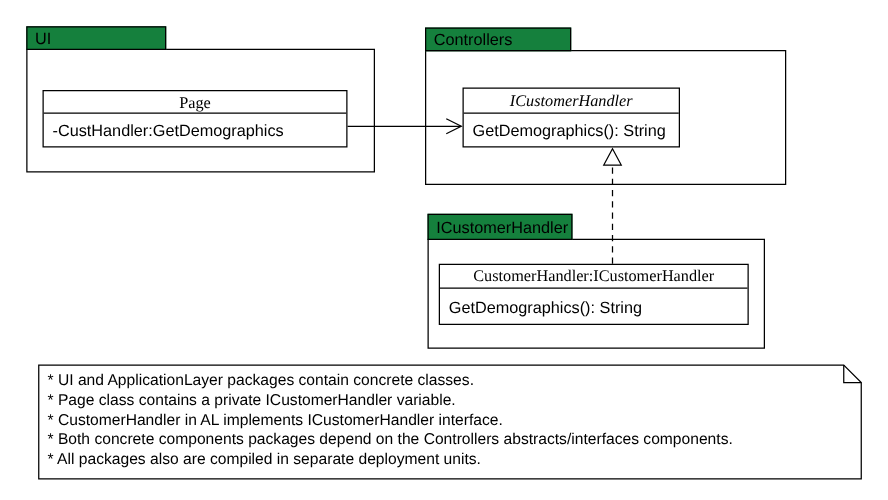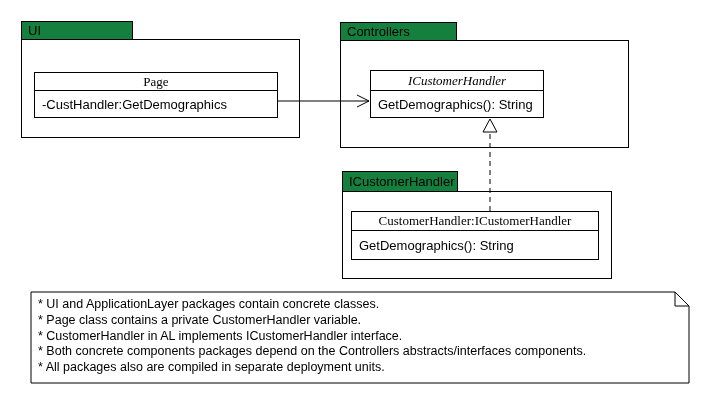--- a/index.html
+++ b/index.html
@@ -113,17 +113,17 @@
   </g>
 
   <g stroke="#000" stroke-width="1">
     <polygon points="31,292 675,292 689,306 689,383 31,383" fill="#ffffff"></polygon>
     <polyline points="675,292 675,306 689,306" fill="none"></polyline>
   </g>
 </svg>
 
 <div class="note-text">
   <div>* UI and ApplicationLayer packages contain concrete classes.</div>
-  <div>* Page class contains a private CustomerHandler variable.</div>
+  <div>* Page class contains a private ICustomerHandler variable.</div>
   <div>* CustomerHandler in AL implements ICustomerHandler interface.</div>
   <div>* Both concrete components packages depend on the Controllers abstracts/interfaces components.</div>
   <div>* All packages also are compiled in separate deployment units.</div>
 </div>
 
 </body></html>

